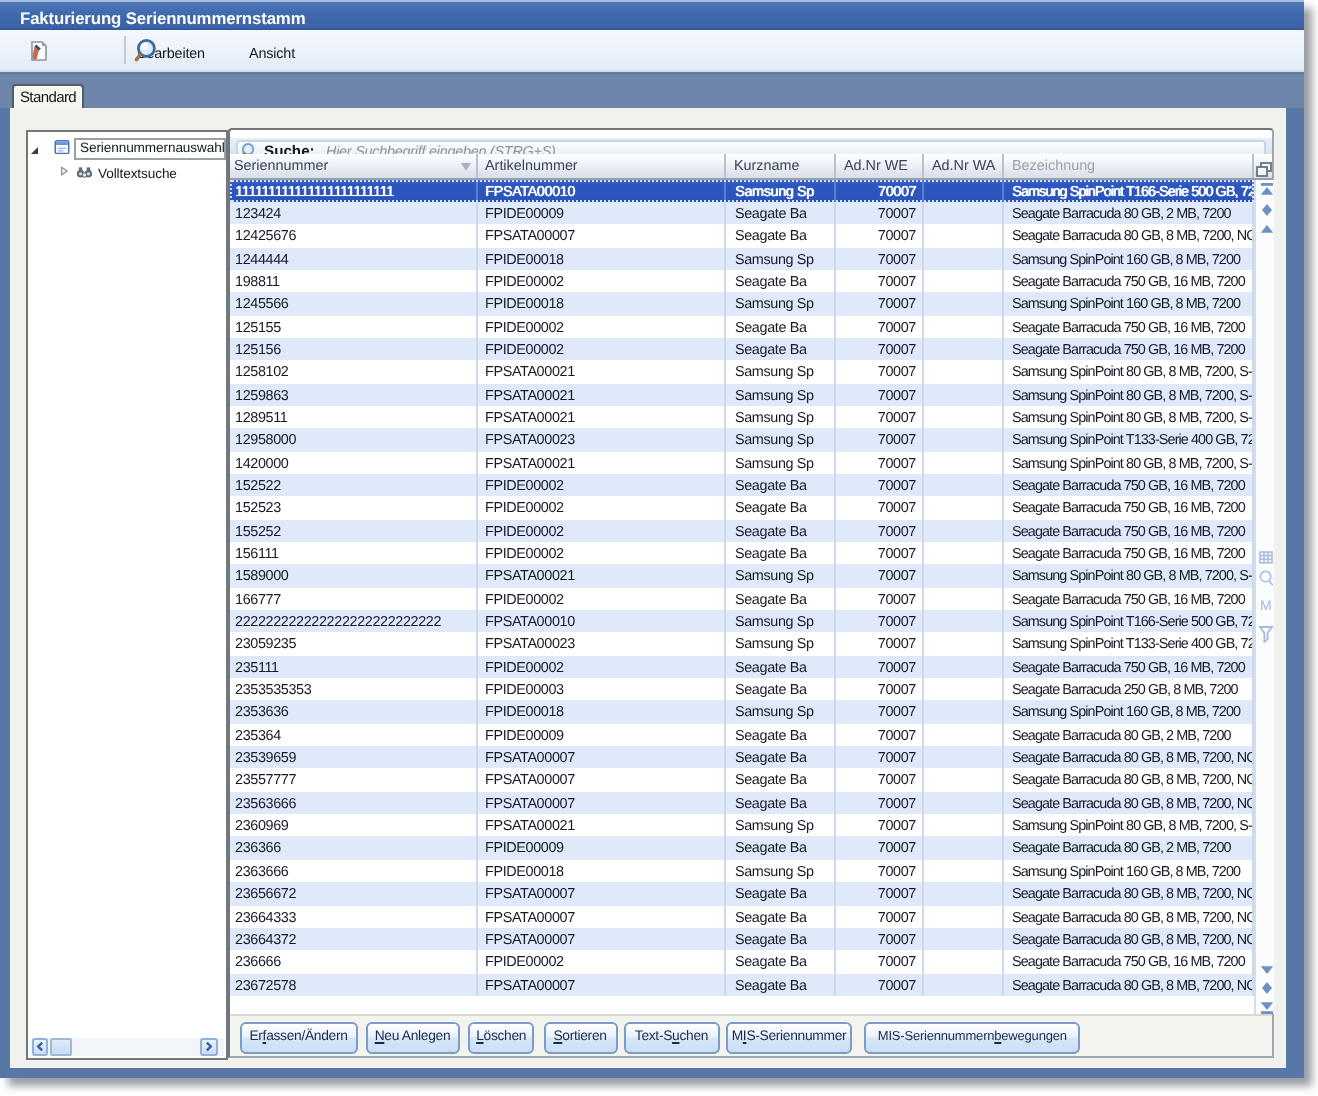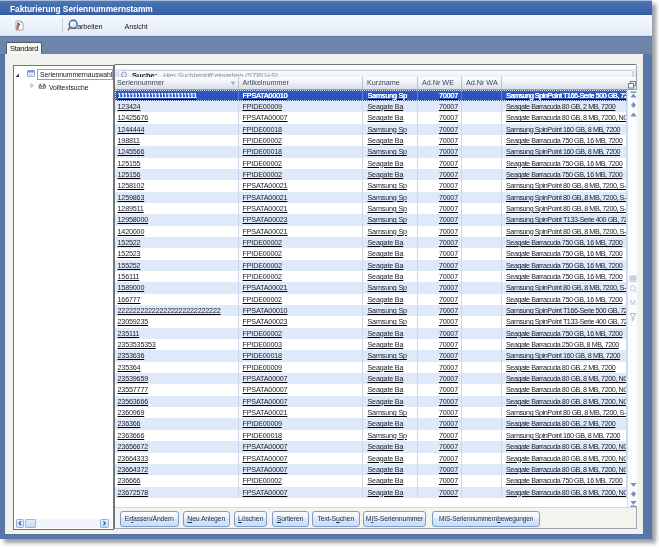--- a/index.html
+++ b/index.html
@@ -57,21 +57,21 @@
 #srow .su { position:absolute; left:17px; top:1.8px; font-size:7.6px; font-weight:bold; color:#15181d; }
 #srow .ph { position:absolute; left:48px; top:2px; font-size:7.2px; letter-spacing:-0.12px; font-style:italic; color:#8c929c; }
 
 #ghead { position:absolute; left:0; top:12px; width:521px; height:12.5px;
   background:linear-gradient(180deg,#ffffff 0%,#eef1f6 45%,#d8dfe9 100%);
   border-bottom:1px solid #949eac; }
 #ghead span { position:absolute; top:0; height:12px; line-height:12px; font-size:7.2px;
   color:#3a4459; border-right:1px solid #b9c2cf; padding-left:4px; }
 
 #grows { position:absolute; left:0; top:24.5px; width:512px; }
-.r { display:flex; height:11.345px; background:#fff;text-decoration:underline; }
+.r { display:flex; height:11.345px; background:#fff; }
 .r.alt { background:#dfe9f9;justify-content:flex-end; }
 .r span { display:block; height:100%; line-height:11.345px; font-size:7.2px;
   letter-spacing:-0.18px; color:#161b26; border-right:1px solid #ccd9ec;
   overflow:hidden; white-space:nowrap; }
 .c1 { width:123.5px; padding-left:2.5px; }
 .c2 { width:124.5px; padding-left:4px; }
 .c3 { width:55px; padding-left:4.5px; }
 .c4 { width:44px; text-align:right; padding-right:3px; }
 .c5 { width:40px; }
 .r span.c6 { width:125px; padding-left:4px; letter-spacing:-0.45px; }
@@ -163,20 +163,21 @@
       </svg>
       <span class="su">Suche:</span>
       <span class="ph">Hier Suchbegriff eingeben (STRG+S)</span>
     </div>
     <div id="ghead">
       <span style="left:0;width:123.5px;padding-left:2px">Seriennummer</span>
       <span style="left:123.5px;width:124.5px">Artikelnummer</span>
       <span style="left:248px;width:55px">Kurzname</span>
       <span style="left:303px;width:44px">Ad.Nr WE</span>
       <span style="left:347px;width:40px">Ad.Nr WA</span>
+      <span style="left:387px;width:125px;color:#9ba1ab">Bezeichnung</span>
       <span style="left:512px;width:9px;border-right:none"></span>
       <svg style="position:absolute;left:115px;top:4px" width="6" height="5" viewBox="0 0 6 5">
         <path d="M0.5 0.5 h5 l-2.5 4 z" fill="#a8b4c6"></path>
       </svg>
     </div>
     <div id="chooser">
       <svg style="position:absolute;left:1px;top:4px" width="8" height="8" viewBox="0 0 8 8">
         <rect x="2.5" y="0.5" width="5" height="4" fill="#f2f5f9" stroke="#6b7280" stroke-width="0.9"></rect>
         <rect x="0.5" y="2.5" width="5" height="4.5" fill="#f2f5f9" stroke="#6b7280" stroke-width="0.9"></rect>
       </svg>

